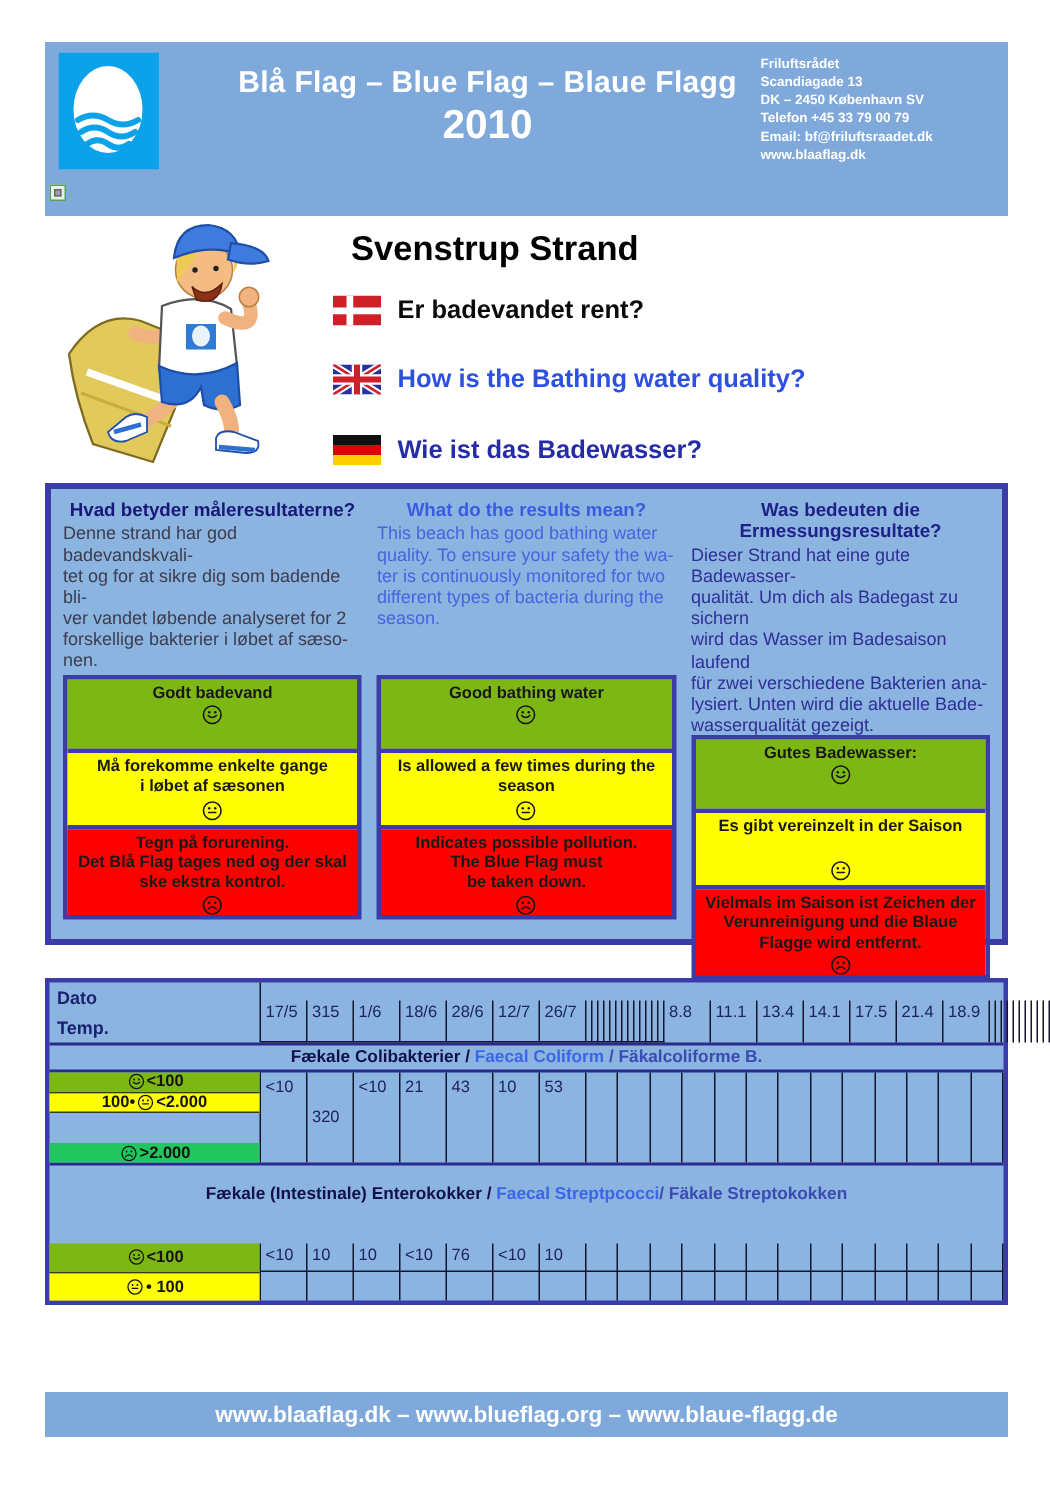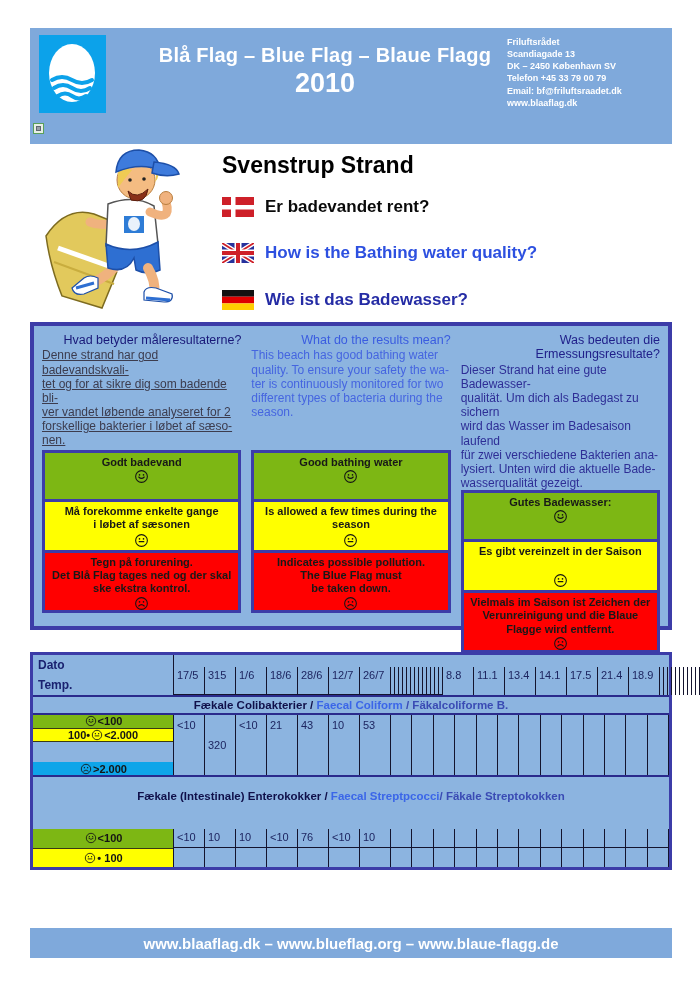--- a/index.html
+++ b/index.html
@@ -12,37 +12,37 @@
   .header-titles { position:absolute; left:110px; top:16px; width:370px; text-align:center; color:#fff; font-weight:bold; }
   .header-title { font-size:20px; letter-spacing:.2px; }
   .header-year { font-size:27px; margin-top:1px; }
   .contact { position:absolute; left:477px; top:8px; width:162px; color:#fff; font-weight:bold; font-size:9px; line-height:1.35; }
 
   .mini-icon { position:absolute; left:33px; top:123px; width:11px; height:11px; background:#e7efe6; border:1px solid #5aa05a; }
   .mini-icon div { width:5px; height:5px; margin:2px; background:#9aa0a8; border:1px solid #606670; }
 
   
   .boy { position:absolute; left:36px; top:136px; width:170px; height:180px; }
-  .beach-name { position:absolute; left:222px; top:152px; font-size:23px; font-weight:bold; color:#000; }
+  .beach-name { position:absolute; left:234px; top:152px; font-size:23px; font-weight:bold; color:#000; }
   .q-row { position:absolute; left:222px; display:flex; align-items:center; gap:11px; font-weight:bold; font-size:17px; }
   .q-da { top:197px; color:#0a0a0a; }
   .q-en { top:243px; color:#2D50E0; }
   .q-de { top:290px; color:#252CA5; }
   .flag { width:32px; height:20px; display:block; flex:none; }
 
   
   .explain { position:absolute; left:30px; top:322px; width:642px; height:308px; background:#8CB4E0;
              border:4px solid #3C3CA8; display:flex; gap:10px; padding:5px 8px 0 8px; }
   .ex-col { flex:1; display:flex; flex-direction:column; min-width:0; }
-  .ex-head { text-align:right; font-weight:normal; font-size:12.5px; line-height:1.15; white-space:pre-line; margin-top:2px; }
+  .ex-head { text-align:center; font-weight:bold; font-size:12.5px; line-height:1.15; white-space:pre-line; margin-top:2px; }
   .ex-head.da { color:#181878; }
   .ex-head.en { color:#3A5CE0; }
   .ex-head.de { color:#20208A; }
   .ex-body { font-size:12px; line-height:1.18; white-space:pre-line; margin-top:1px; }
-  .ex-body.da { color:#3C3C4E;text-decoration:underline; }
+  .ex-body.da { color:#3C3C4E; }
   .ex-body.en { color:#4565E0; }
   .ex-body.de { color:#2E2E96; }
 
   .boxes { margin-top:auto; margin-bottom:13px; border:3px solid #3C3CA8; }
   .box { display:flex; flex-direction:column; align-items:center; padding-top:3px; }
   .box.green { height:46px; background:#7DB714; }
   .box.yellow { height:54px; background:#FFFF00; border-top:3px solid #3C3CA8; border-bottom:3px solid #3C3CA8; }
   .box.red { height:57px; background:#FF0000; }
   .box-text { font-size:11px; font-weight:bold; line-height:1.2; text-align:center; white-space:pre-line; color:#181818; }
   .face { width:14px; height:14px; color:#141414; flex:none; }
@@ -70,21 +70,21 @@
   .h-da { color:#10104A; }
   .h-en { color:#3B66E8; }
   .h-de { color:#3A4BB4; }
 
   .colif-zone { flex:0 0 60px; display:flex; border-bottom:2px solid #2A2A8C; }
   .legend { width:141px; flex:none; border-right:1px solid #14142E; display:flex; flex-direction:column; }
   .lg-row { flex:1; display:flex; align-items:center; justify-content:center; gap:1px; font-weight:bold; font-size:11px; color:#141414; }
   .lg-row .face { width:12px; height:12px; }
   .lg-green { background:#7DB714; border-bottom:1px solid #3a3a14; }
   .lg-yellow { background:#FFFF00; border-bottom:1px solid #3a3a14; }
-  .lg-red { background:#0ea5e9; border-bottom:none;margin-top:20px; }
+  .lg-red { background:#22c55e; border-bottom:none;margin-top:20px; }
   .legend2 .lg-yellow { border-bottom:none; }
   .cf-col { border-right:1px solid #14142E; display:flex; flex-direction:column; }
   .cf-col > div { height:20px; line-height:20px; padding-left:3px; font-size:11px; white-space:nowrap; }
   .entero-zone { flex:1; display:flex; }
   .en-data { flex:1; display:flex; flex-direction:column; }
 
   
   .footer { position:absolute; left:30px; top:928px; width:642px; height:30px; background:#7FA9DB;
             display:flex; align-items:center; justify-content:center; }
   .footer-text { color:#fff; font-weight:bold; font-size:15px; }

